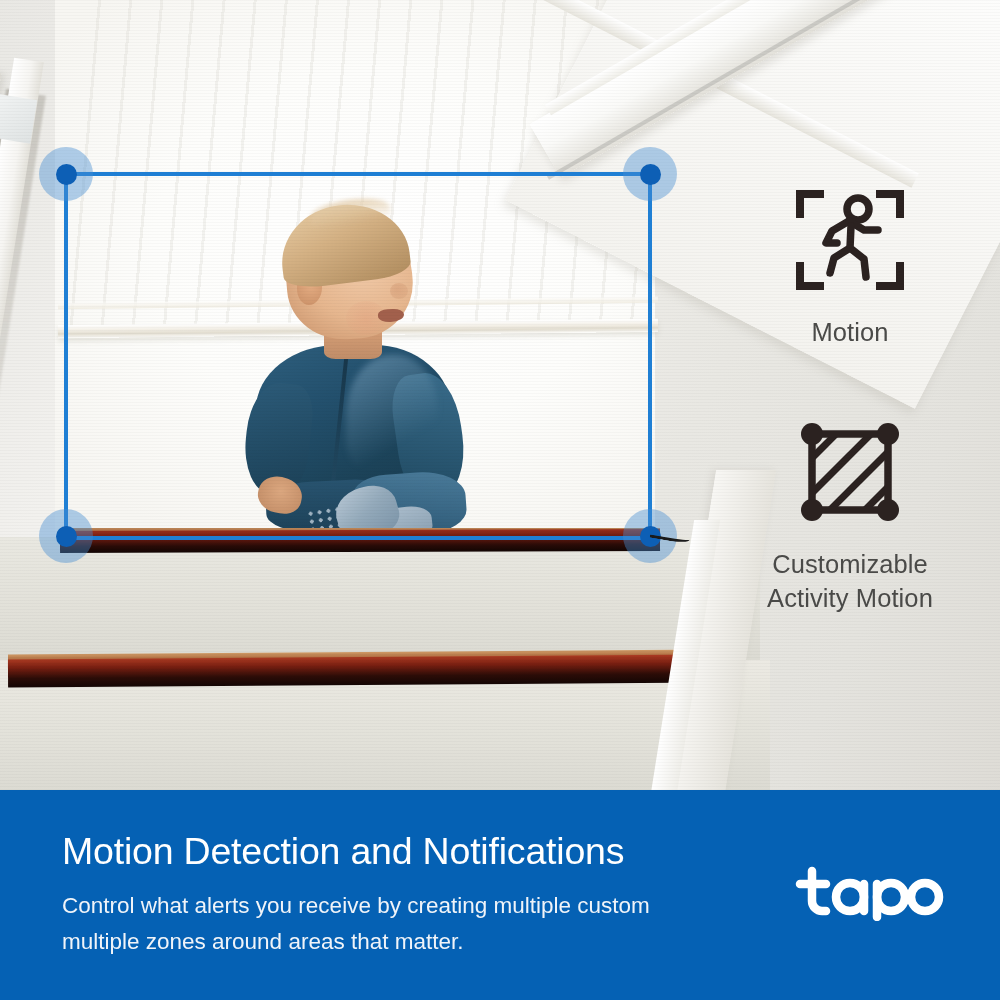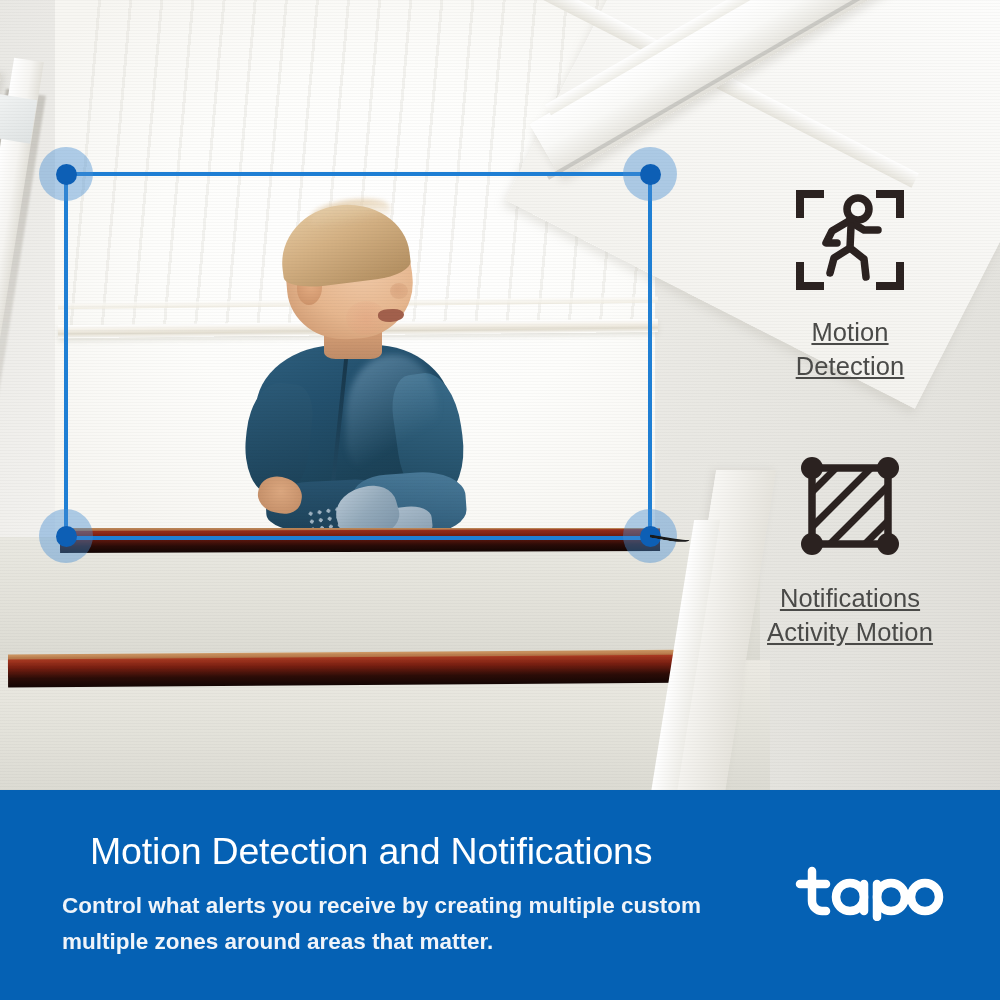--- a/index.html
+++ b/index.html
@@ -286,37 +286,36 @@
     border-bottom:3px solid #1a1a1a;
     border-radius:0 0 60% 0; transform:rotate(10deg);
   }
 
   
   .features { position:absolute; left:700px; top:180px; width:300px; }
   .feature { width:300px; text-align:center; }
   .feature + .feature { margin-top:62px; }
   .feature .icon { display:block; margin:0 auto 16px; }
   .feature .cap {
-    font-size:25.5px; line-height:1.33; color:#4a4a48; letter-spacing:.1px;text-decoration:underline;
+    font-size:25.5px; line-height:1.33; color:#4a4a48; letter-spacing:.1px;
   }
 
   
   .banner {
     position:absolute; left:0; top:790px; width:1000px; height:210px;
     background:#0561b4;
   }
   .banner .title {
     position:absolute; left:62px; top:40px;
     font-size:37.5px; font-weight:400; color:#ffffff; letter-spacing:-.2px;
     white-space:nowrap;
-    margin-left:28px;
   }
   .banner .sub {
     position:absolute; left:62px; top:98px; width:680px;
-    font-size:22.5px; line-height:1.6; color:#f0f4f9; font-weight:700;
+    font-size:22.5px; line-height:1.6; color:#f0f4f9; font-weight:400;
   }
   .logo {
     position:absolute; left:792px; top:862px; width:160px; height:62px;
     display:flex; align-items:center;
   }
   .logo svg { display:block; }
 </style>
 </head>
 <body>
 
@@ -401,21 +400,20 @@
         <g fill="none" stroke="#2b2220" stroke-width="7.5" stroke-linecap="round" stroke-linejoin="round">
           <circle cx="68" cy="29" r="11"></circle>
           <path d="M59 41 L42 51 L36 63 L47 63"></path>
           <path d="M59 41 L74 50 L88 50"></path>
           <path d="M61 46 L60 68 L74 79 L76 97"></path>
           <path d="M60 68 L44 78 L40 93"></path>
         </g>
       </svg>
       <div class="cap">
         <div>Motion</div>
-        <div>Detection</div>
       </div>
     </div>
 
     <div class="feature">
       <svg class="icon" width="120" height="120" viewBox="0 0 120 120">
         <defs>
           <clipPath id="zoneclip">
               <rect x="22" y="22" width="76" height="76"></rect>
             </clipPath>
         </defs>
@@ -433,21 +431,21 @@
           <line x1="98" y1="26" x2="98" y2="94"></line>
         </g>
         <g fill="#2b2220">
           <circle cx="22" cy="22" r="11"></circle>
           <circle cx="98" cy="22" r="11"></circle>
           <circle cx="22" cy="98" r="11"></circle>
           <circle cx="98" cy="98" r="11"></circle>
         </g>
       </svg>
       <div class="cap">
-        <div>Notifications</div>
+        <div>Customizable</div>
         <div>Activity Motion</div>
       </div>
     </div>
 
   </div>
 
   <div class="banner">
     <div class="title">Motion Detection and Notifications</div>
     <div class="sub">
       <div>Control what alerts you receive by creating multiple custom</div>

